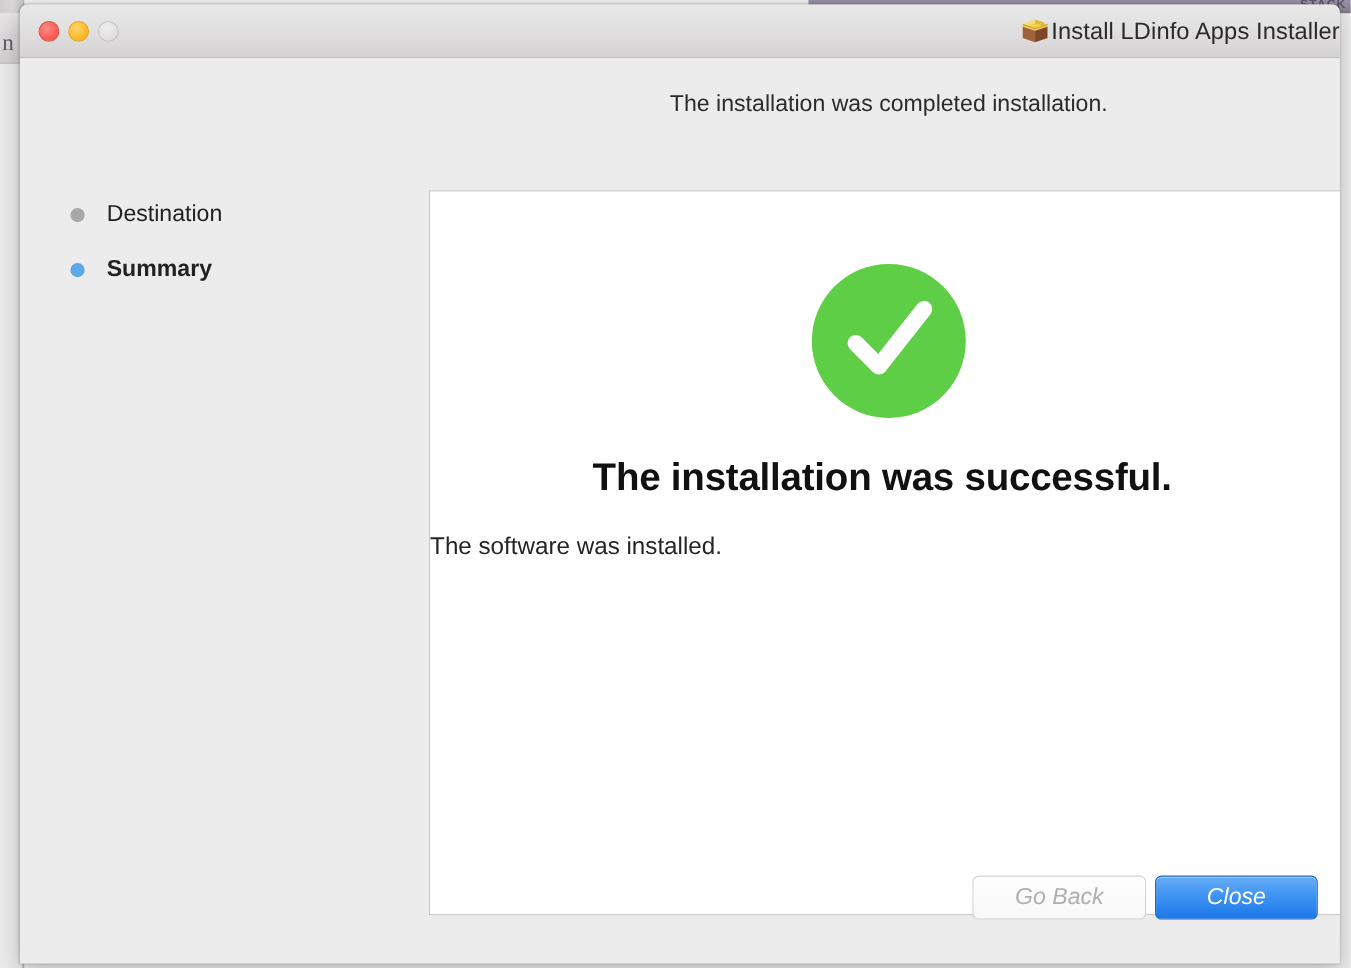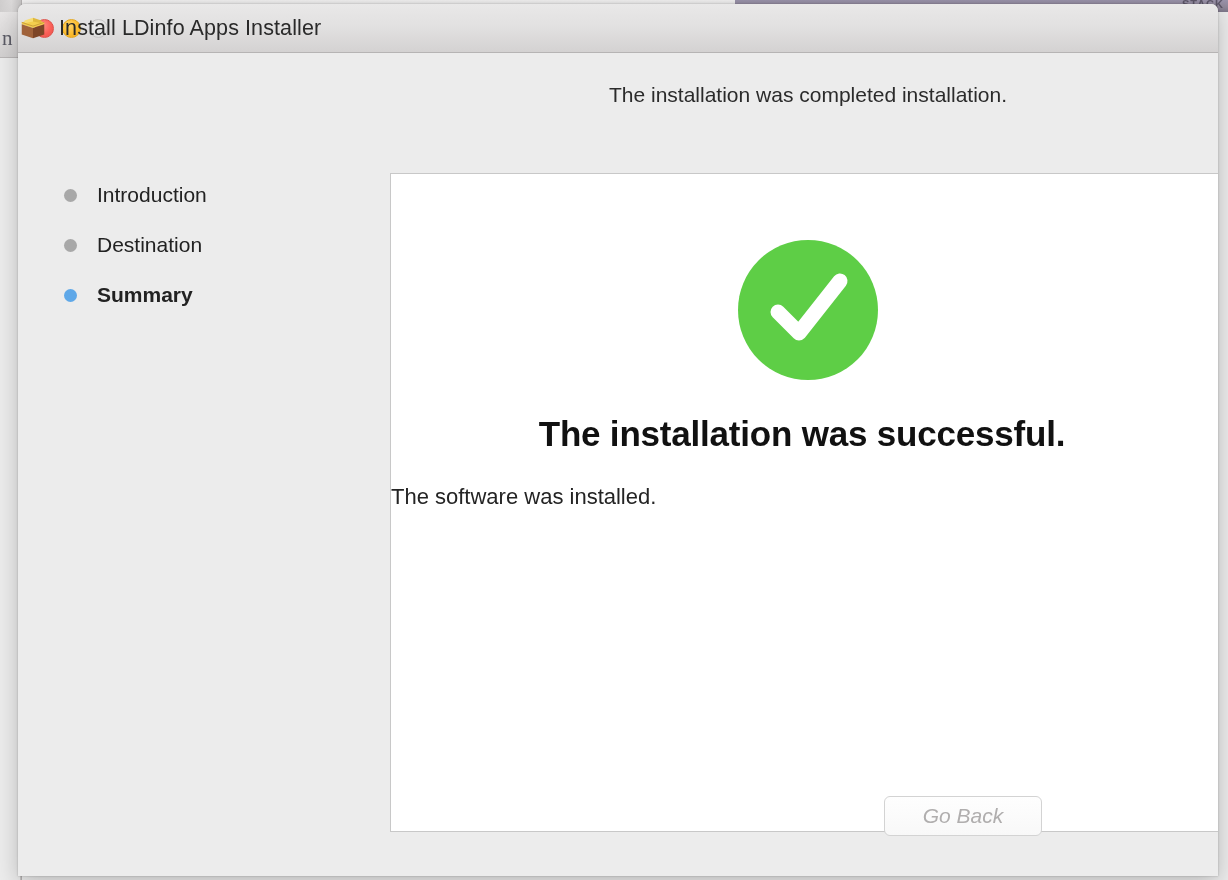--- a/index.html
+++ b/index.html
@@ -114,22 +114,21 @@
     background: radial-gradient(circle at 38% 32%, #eeeeee 0%, #e2e2e2 55%, #d6d6d6 100%);
     border: 1px solid #c6c5c5;
   }
 
   .title-wrap {
     position: absolute;
     left: 0; right: 0; top: 0;
     height: 48px;
     display: flex;
     align-items: center;
-    justify-content: flex-start;
-    gap: 11px;
+    justify-content: flex-end;
     pointer-events: none;
   }
   .pkg-icon { width: 30px; height: 30px; display: block; }
   .win-title {
     font-size: 21.5px;
     color: #2a2a2a;
     font-weight: 400;
     letter-spacing: .1px;
   }
 
@@ -293,24 +292,20 @@
     </div>
 
     <div class="body-area">
 
       <div class="header-text">The installation was completed installation.</div>
 
       <div class="sidebar">
         <ul class="steps">
           <li class="step">
             <span class="dot"></span>
-            <span class="step-label">Introduction</span>
-          </li>
-          <li class="step">
-            <span class="dot"></span>
             <span class="step-label">Destination</span>
           </li>
           <li class="step active">
             <span class="dot"></span>
             <span class="step-label">Summary</span>
           </li>
         </ul>
       </div>
 
       <div class="panel">
@@ -319,17 +314,18 @@
             <circle cx="71" cy="71" r="70" fill="#5ece46"></circle>
             <path d="M41 73 L62 94 L103 42" fill="none" stroke="#ffffff" stroke-width="15" stroke-linecap="round" stroke-linejoin="round"></path>
           </svg>
         </div>
         <div class="success-title">The installation was successful.</div>
         <div class="success-sub">The software was installed.</div>
       </div>
 
       <div class="footer">
         <div class="btn btn-back">Go Back</div>
+        <div class="btn btn-close">Close</div>
       </div>
 
     </div>
   </div>
 </div>
 
 </body></html>

